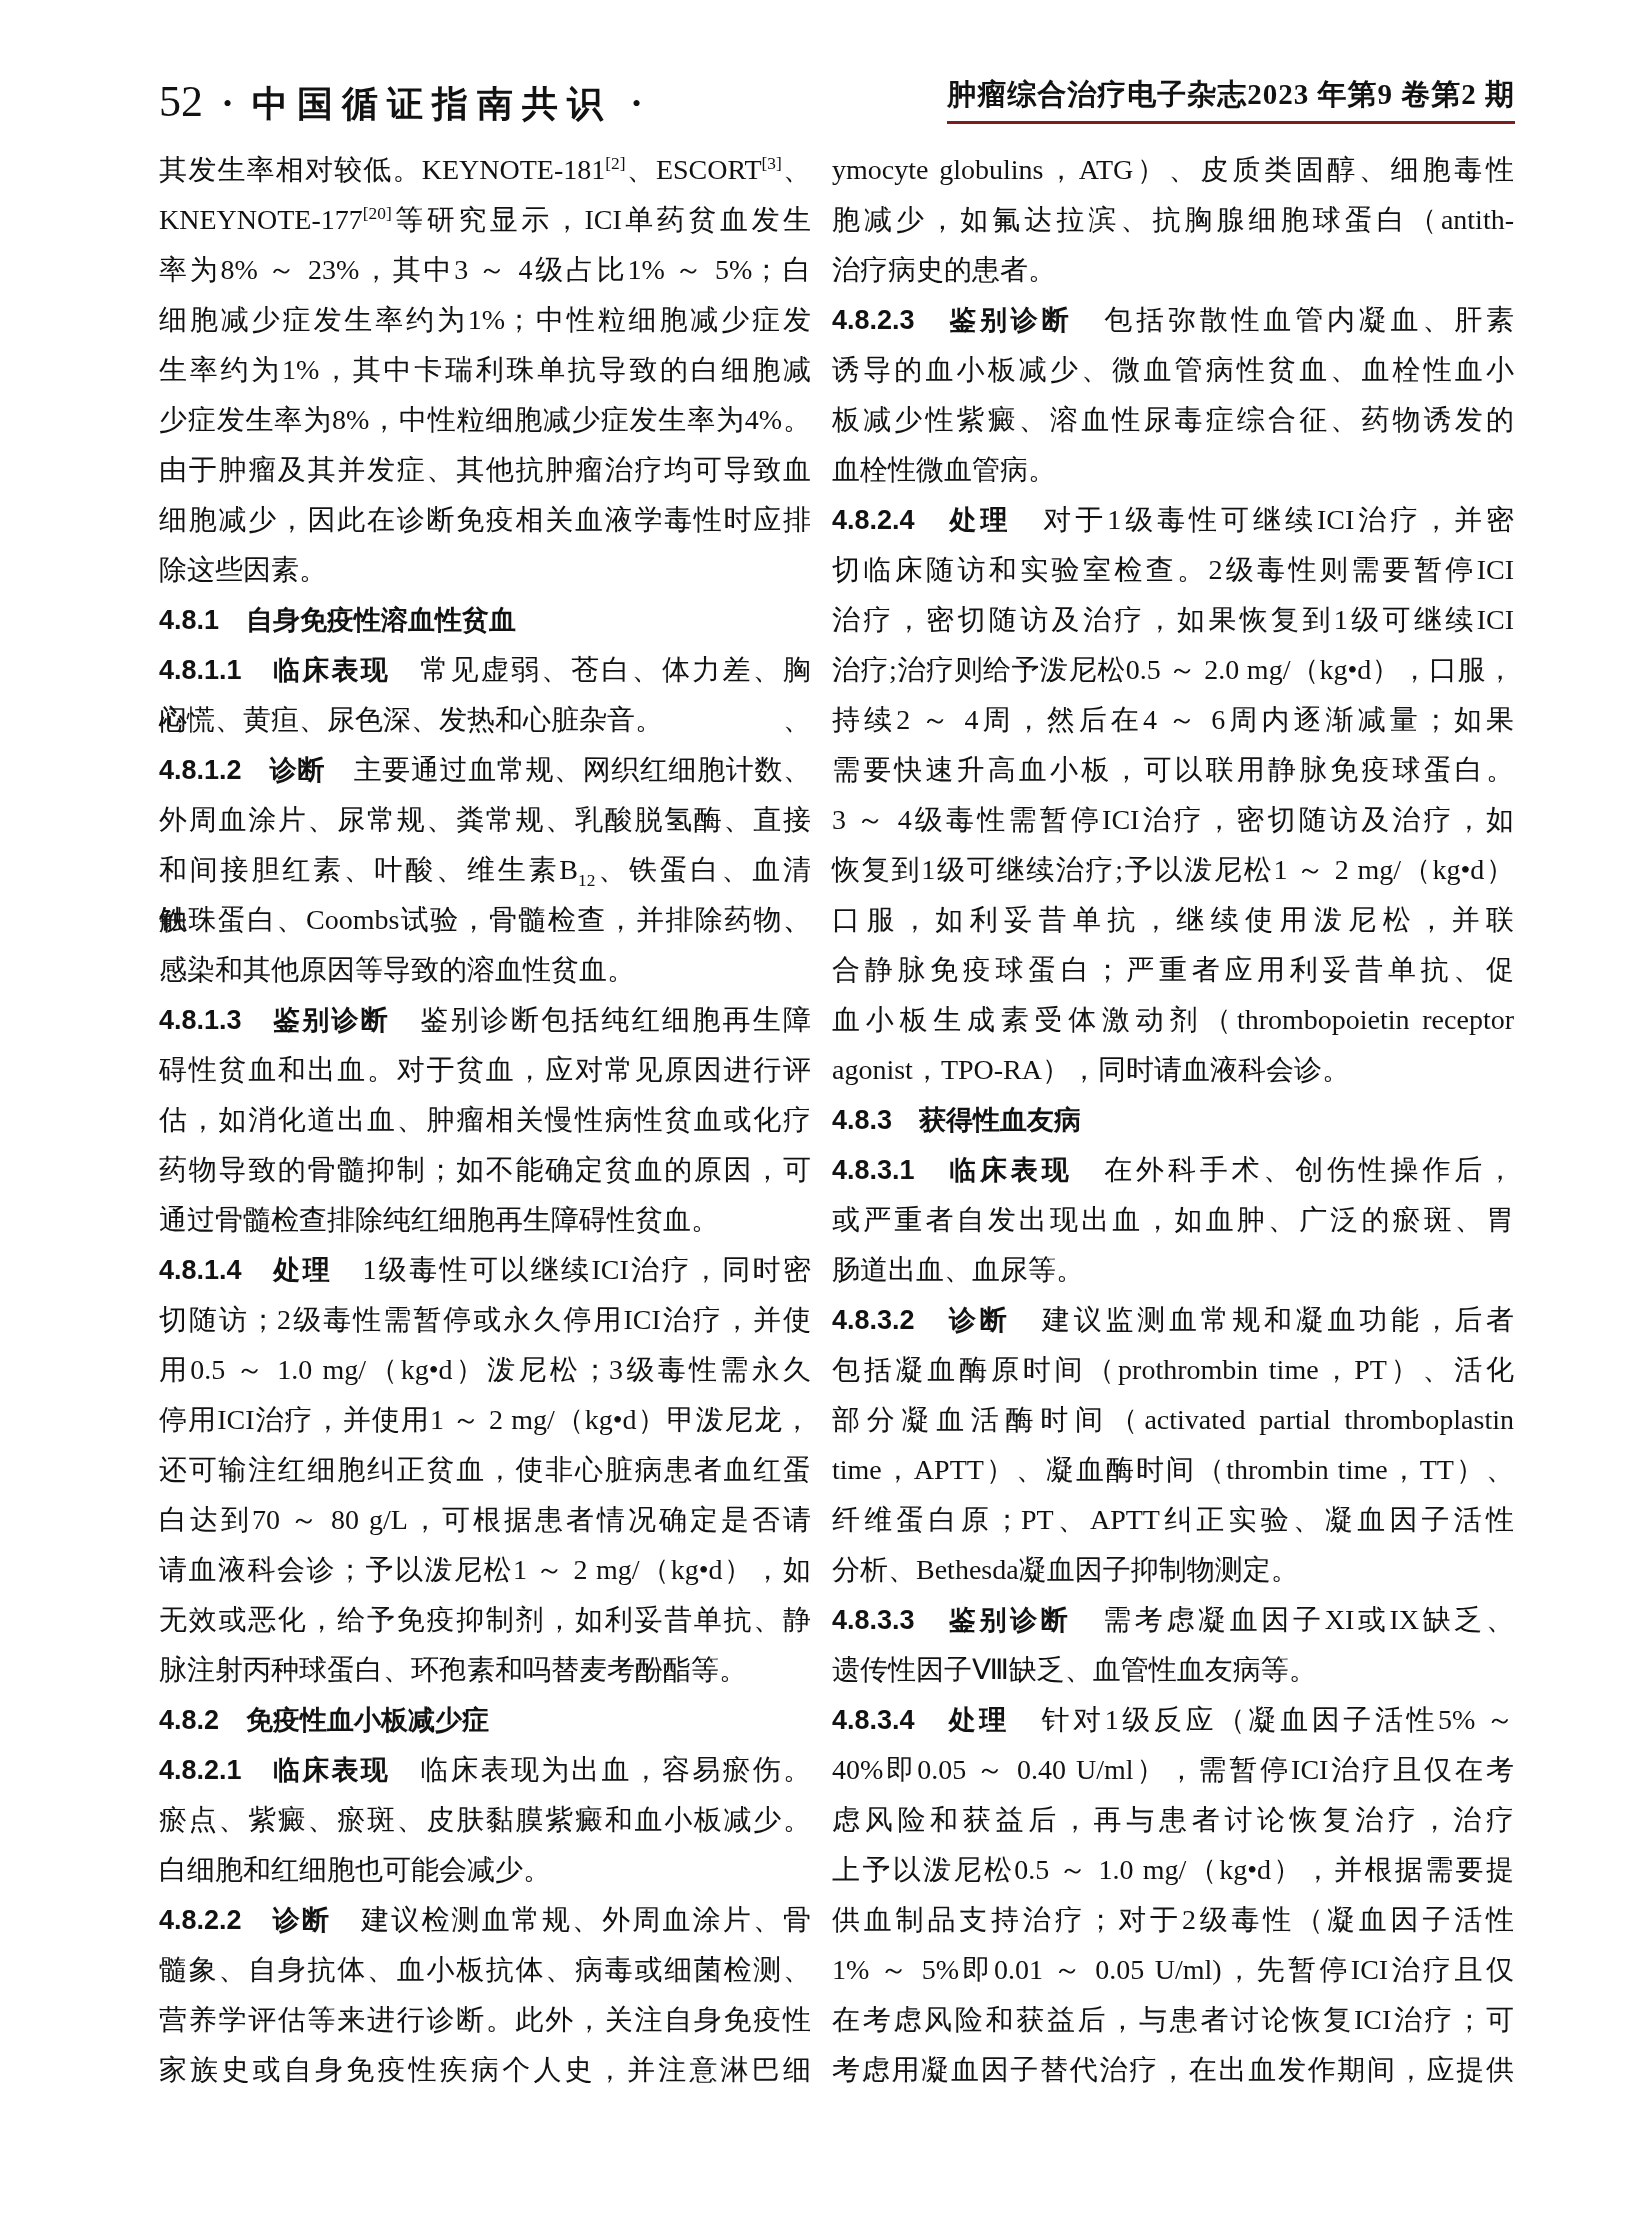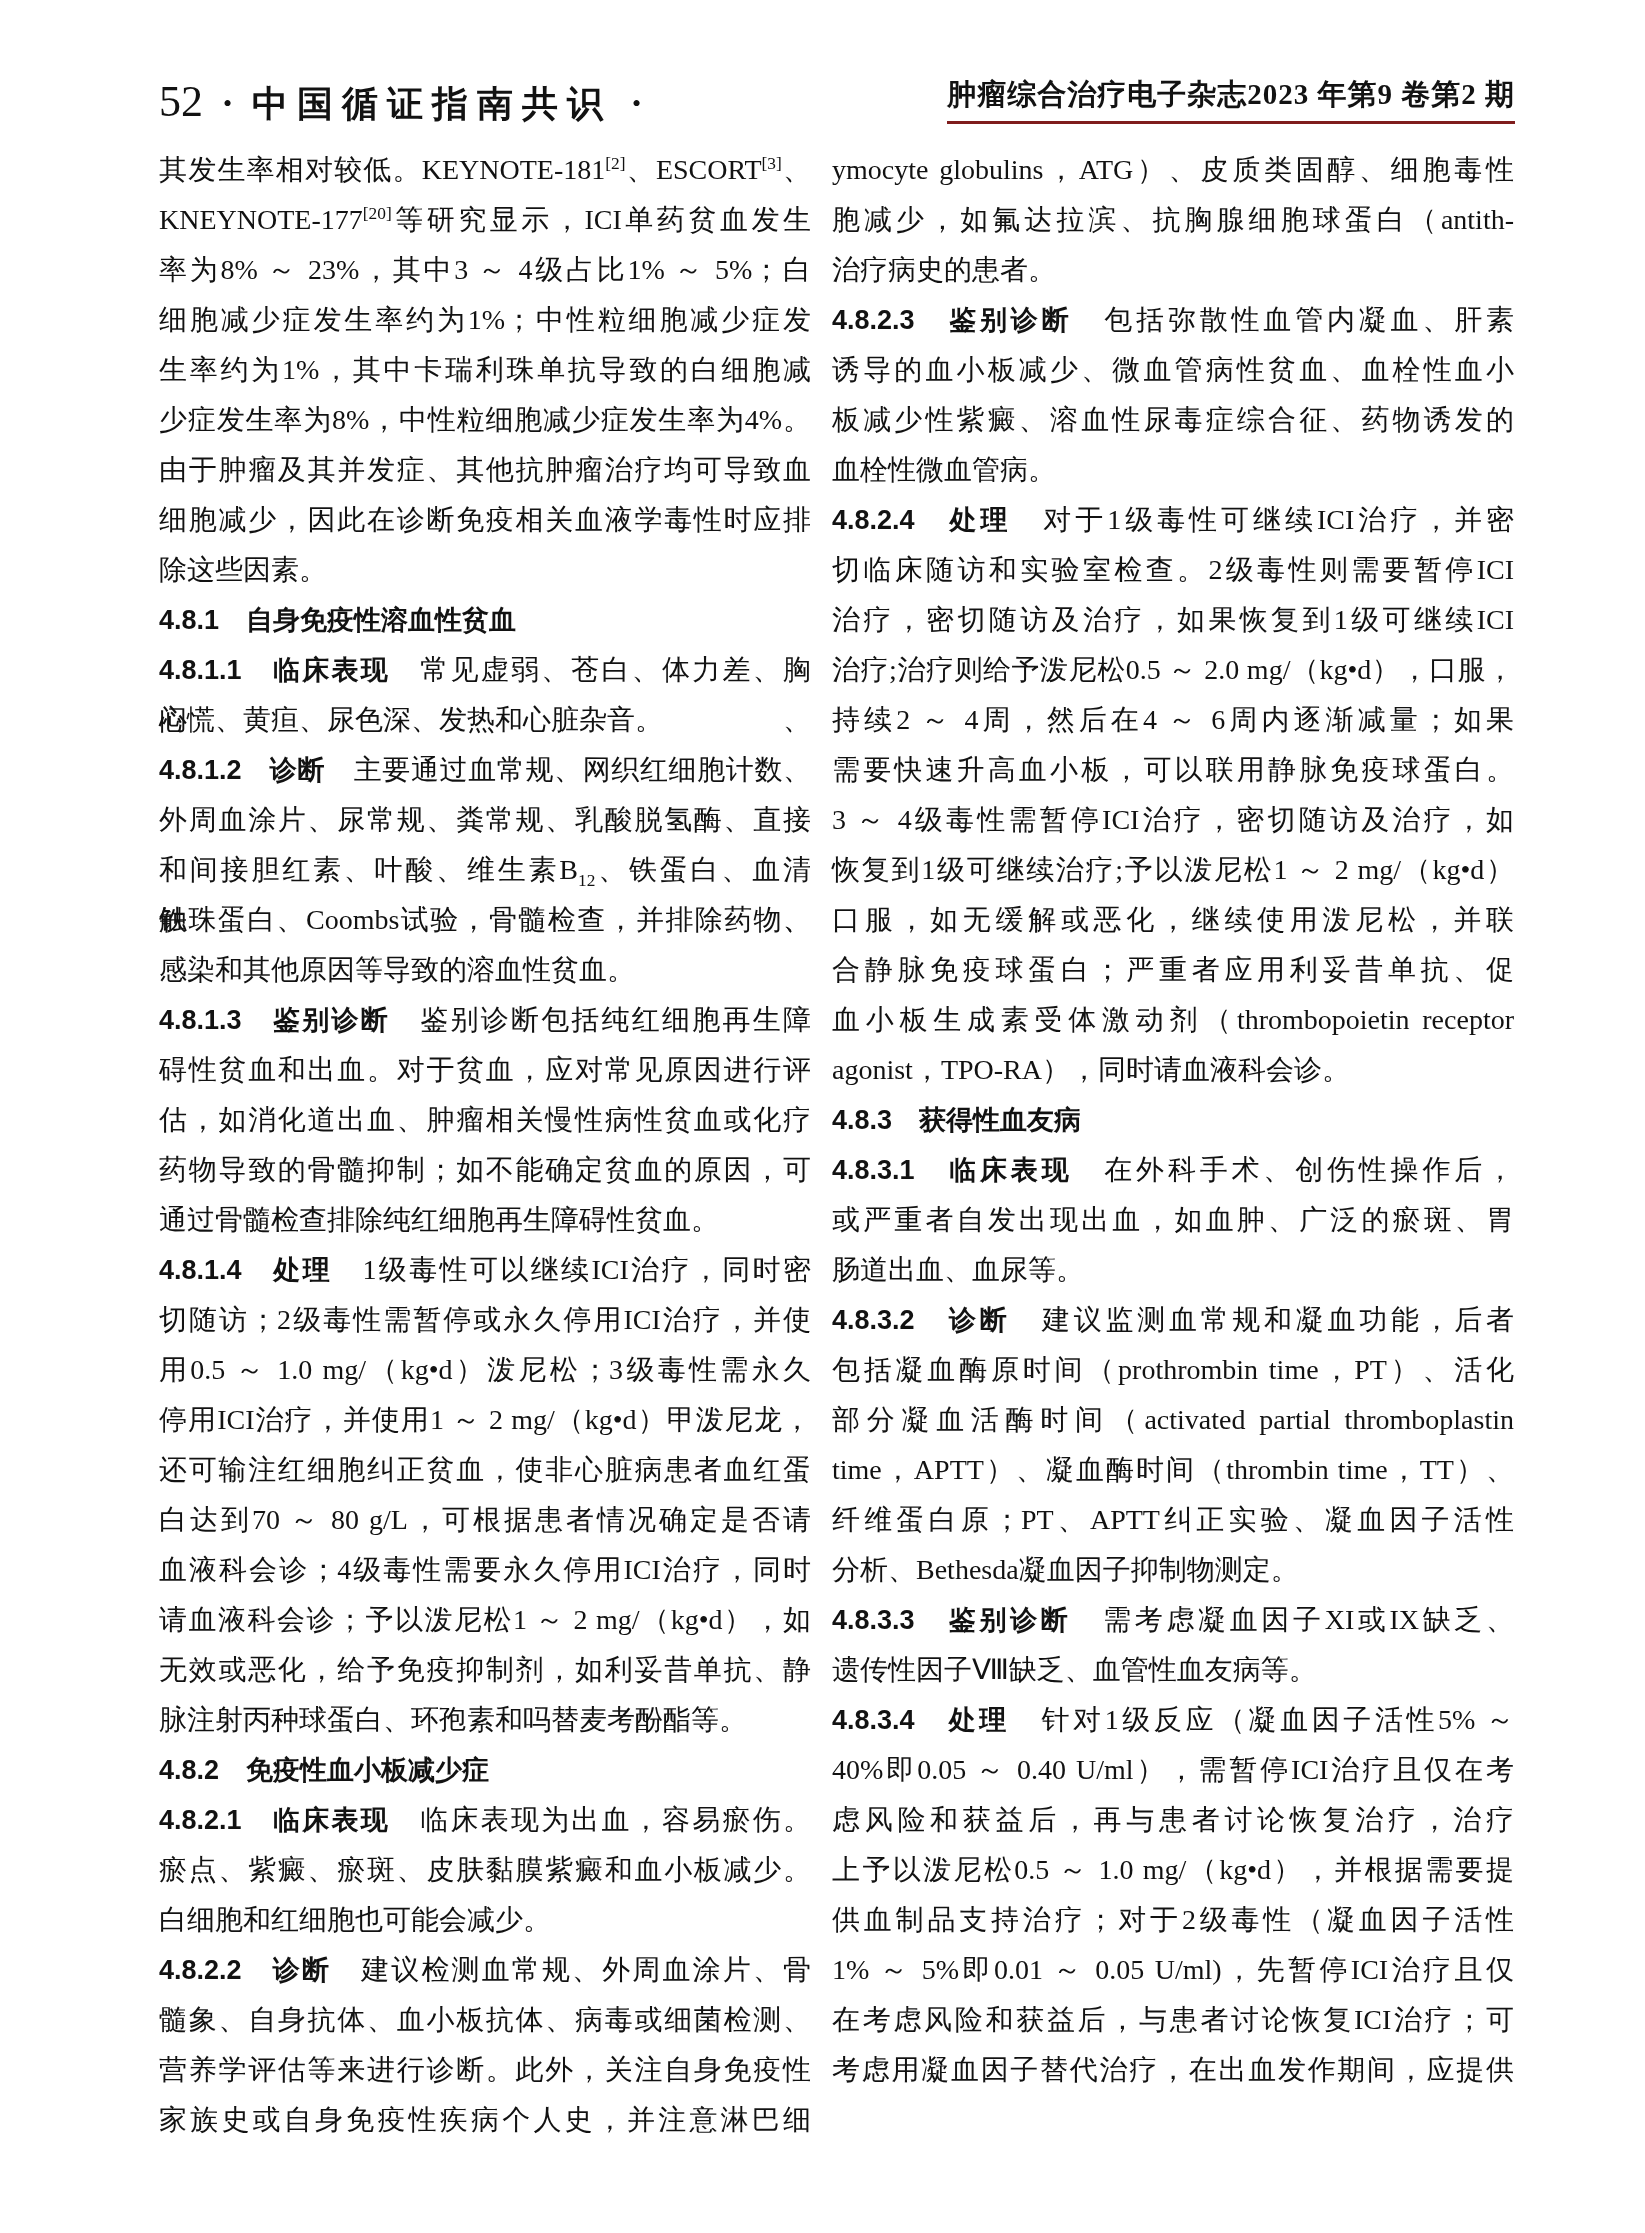--- a/index.html
+++ b/index.html
@@ -81,21 +81,20 @@
         <div class="line">碍性贫血和出血。对于贫血，应对常见原因进行评</div>
         <div class="line">估，如消化道出血、肿瘤相关慢性病性贫血或化疗</div>
         <div class="line">药物导致的骨髓抑制；如不能确定贫血的原因，可</div>
         <div class="line nj">通过骨髓检查排除纯红细胞再生障碍性贫血。</div>
         <div class="line"><span class="hd">4.8.1.4　处理</span>　1级毒性可以继续ICI治疗，同时密</div>
         <div class="line">切随访；2级毒性需暂停或永久停用ICI治疗，并使</div>
         <div class="line">用0.5 ～ 1.0 mg/（kg•d）泼尼松；3级毒性需永久</div>
         <div class="line">停用ICI治疗，并使用1 ～ 2 mg/（kg•d）甲泼尼龙，</div>
         <div class="line">还可输注红细胞纠正贫血，使非心脏病患者血红蛋</div>
         <div class="line">白达到70 ～ 80 g/L，可根据患者情况确定是否请</div>
-        <div class="line">血液科会诊；4级毒性需要永久停用ICI治疗，同时</div>
         <div class="line">请血液科会诊；予以泼尼松1 ～ 2 mg/（kg•d），如</div>
         <div class="line">无效或恶化，给予免疫抑制剂，如利妥昔单抗、静</div>
         <div class="line nj">脉注射丙种球蛋白、环孢素和吗替麦考酚酯等。</div>
         <div class="line nj"><span class="hd">4.8.2　免疫性血小板减少症</span></div>
         <div class="line"><span class="hd">4.8.2.1　临床表现</span>　临床表现为出血，容易瘀伤。</div>
         <div class="line">瘀点、紫癜、瘀斑、皮肤黏膜紫癜和血小板减少。</div>
         <div class="line nj">白细胞和红细胞也可能会减少。</div>
         <div class="line"><span class="hd">4.8.2.2　诊断</span>　建议检测血常规、外周血涂片、骨</div>
         <div class="line">髓象、自身抗体、血小板抗体、病毒或细菌检测、</div>
         <div class="line">营养学评估等来进行诊断。此外，关注自身免疫性</div>
@@ -110,21 +109,21 @@
         <div class="line">板减少性紫癜、溶血性尿毒症综合征、药物诱发的</div>
         <div class="line nj">血栓性微血管病。</div>
         <div class="line"><span class="hd">4.8.2.4　处理</span>　对于1级毒性可继续ICI治疗，并密</div>
         <div class="line">切临床随访和实验室检查。2级毒性则需要暂停ICI</div>
         <div class="line">治疗，密切随访及治疗，如果恢复到1级可继续ICI</div>
         <div class="line">治疗;治疗则给予泼尼松0.5 ～ 2.0 mg/（kg•d），口服，</div>
         <div class="line">持续2 ～ 4周，然后在4 ～ 6周内逐渐减量；如果</div>
         <div class="line">需要快速升高血小板，可以联用静脉免疫球蛋白。</div>
         <div class="line">3 ～ 4级毒性需暂停ICI治疗，密切随访及治疗，如</div>
         <div class="line">恢复到1级可继续治疗;予以泼尼松1 ～ 2 mg/（kg•d）</div>
-        <div class="line">口服，如无缓解或恶化，继续使用泼尼松，并联</div>
+        <div class="line">口服，如利妥昔单抗，继续使用泼尼松，并联</div>
         <div class="line">合静脉免疫球蛋白；严重者应用利妥昔单抗、促</div>
         <div class="line">血小板生成素受体激动剂（thrombopoietin receptor</div>
         <div class="line nj">agonist，TPO-RA），同时请血液科会诊。</div>
         <div class="line nj"><span class="hd">4.8.3　获得性血友病</span></div>
         <div class="line"><span class="hd">4.8.3.1　临床表现</span>　在外科手术、创伤性操作后，</div>
         <div class="line">或严重者自发出现出血，如血肿、广泛的瘀斑、胃</div>
         <div class="line nj">肠道出血、血尿等。</div>
         <div class="line"><span class="hd">4.8.3.2　诊断</span>　建议监测血常规和凝血功能，后者</div>
         <div class="line">包括凝血酶原时间（prothrombin time，PT）、活化</div>
         <div class="line">部分凝血活酶时间（activated partial thromboplastin</div>

